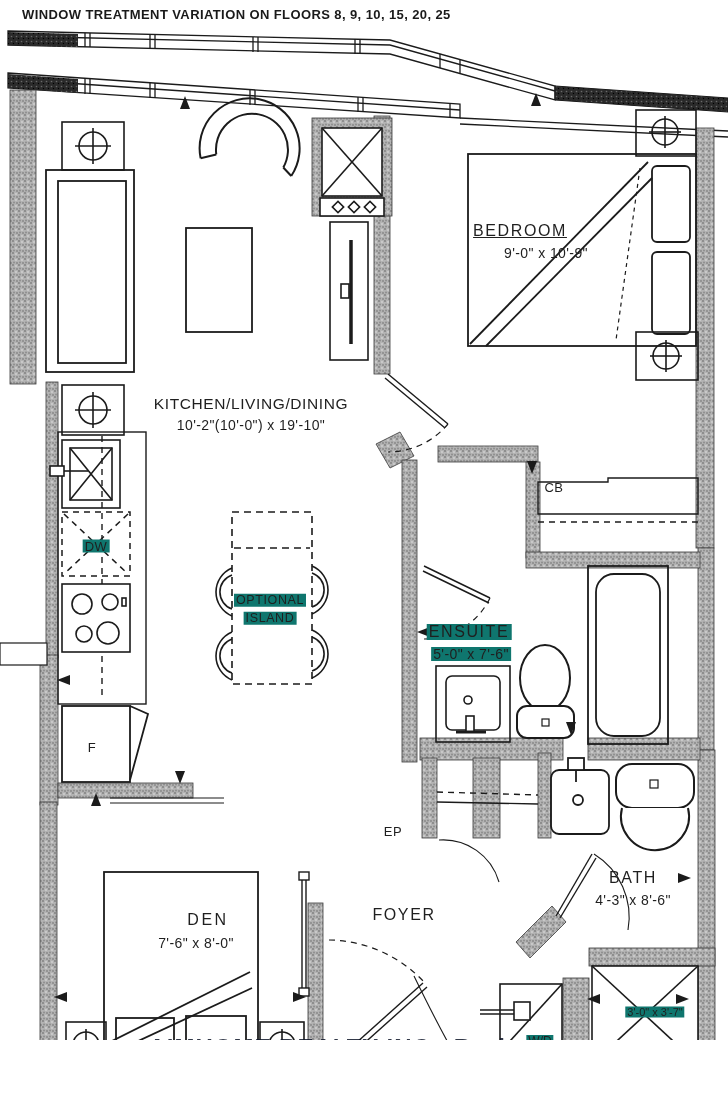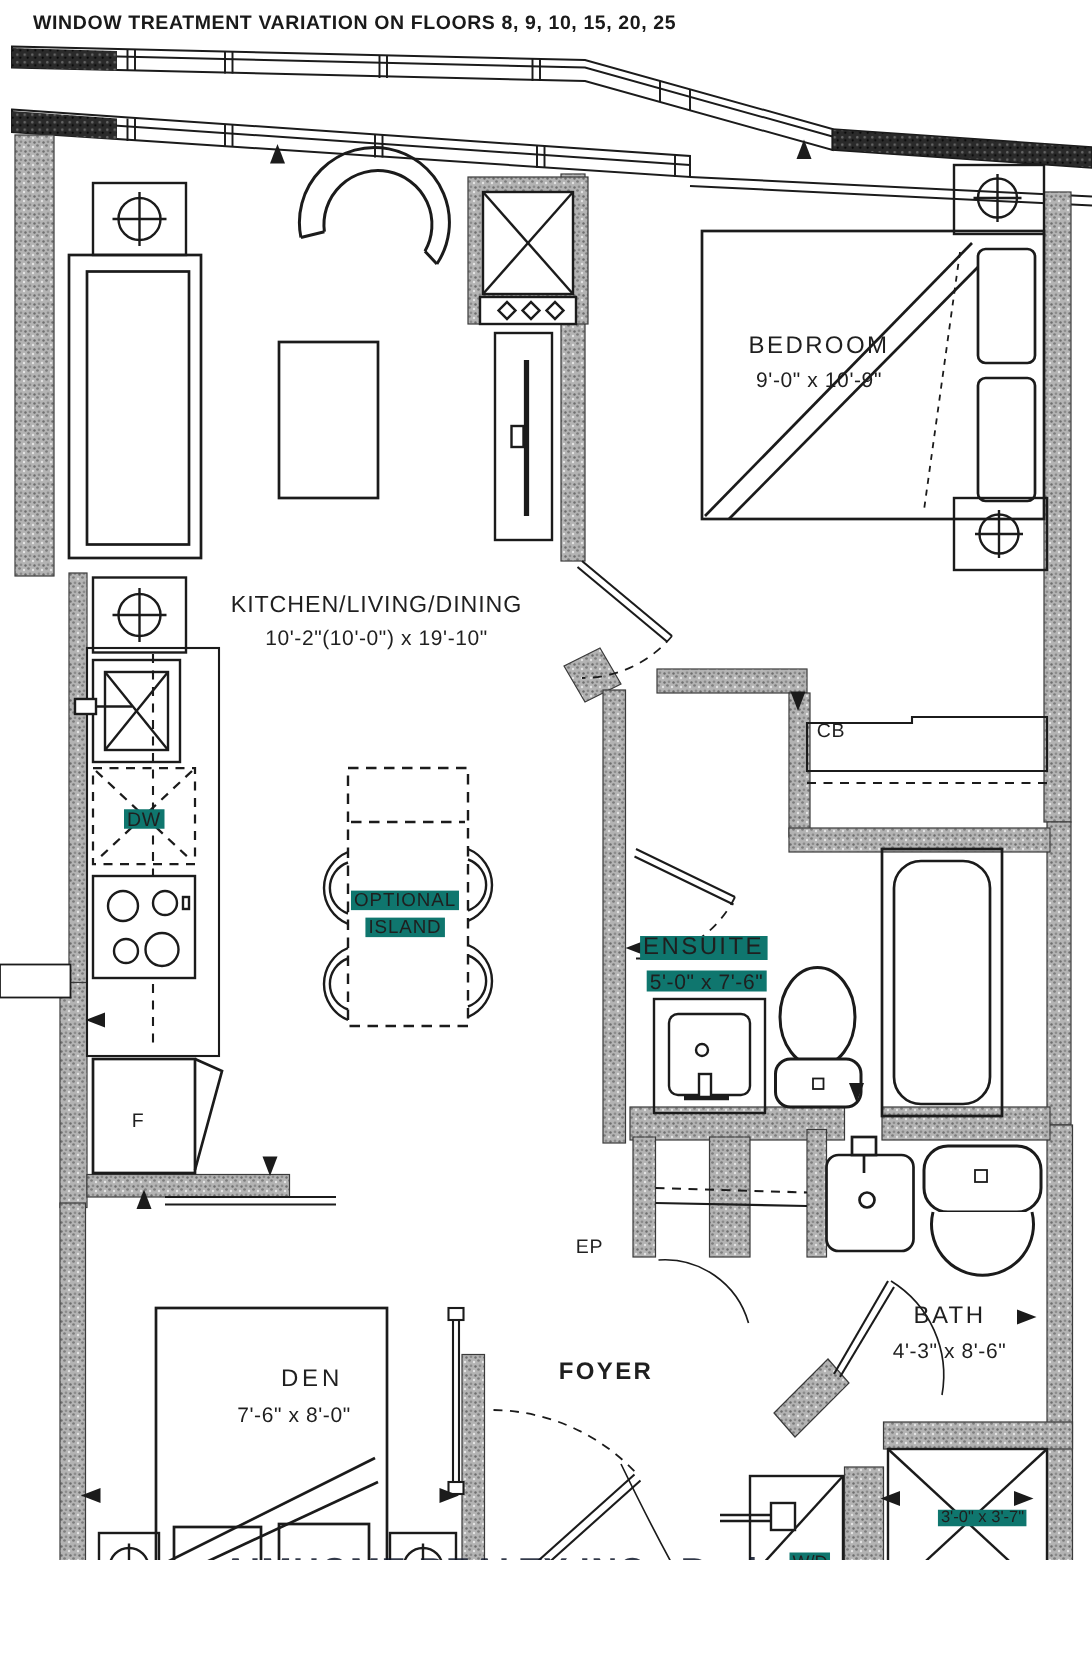--- a/index.html
+++ b/index.html
@@ -317,36 +317,36 @@
       <polygon points="293,992 293,1002 306,997"></polygon>
       <polygon points="88,1056 98,1056 93,1069"></polygon>
       <polygon points="600,994 600,1004 587,999"></polygon>
       <polygon points="676,994 676,1004 689,999"></polygon>
       <polygon points="606,1054 616,1054 611,1067"></polygon>
     </g>
   </svg>
 
   <div class="hdr">WINDOW TREATMENT VARIATION ON FLOORS  8, 9, 10, 15, 20, 25</div>
 
-  <div class="lbl room-name" style="left:546px;top:231px;">BEDROOM</div>
+  <div class="lbl room-name" style="left:520px;top:231px;text-decoration:underline;">BEDROOM</div>
   <div class="lbl room-dims" style="left:546px;top:253px;">9'-0" x 10'-9"</div>
 
   <div class="lbl room-name" style="left:251px;top:404px;font-size:15.5px;letter-spacing:.6px;">KITCHEN/LIVING/DINING</div>
   <div class="lbl room-dims" style="left:251px;top:425px;">10'-2"(10'-0") x 19'-10"</div>
 
   <div class="lbl room-name bgw" style="left:469px;top:632px;">ENSUITE</div>
   <div class="lbl room-dims bgw" style="left:471px;top:654px;">5'-0" x 7'-6"</div>
 
   <div class="lbl room-name" style="left:633px;top:878px;">BATH</div>
   <div class="lbl room-dims" style="left:633px;top:900px;">4'-3" x 8'-6"</div>
 
   <div class="lbl room-name" style="left:208px;top:920px;letter-spacing:2.5px;">DEN</div>
   <div class="lbl room-dims" style="left:196px;top:943px;">7'-6" x 8'-0"</div>
 
-  <div class="lbl room-name" style="left:404px;top:915px;font-weight:bold;">FOYER</div>
+  <div class="lbl room-name" style="left:404px;top:915px;">FOYER</div>
 
   <div class="lbl island-lbl bgw" style="left:270px;top:600px;">OPTIONAL</div>
   <div class="lbl island-lbl bgw" style="left:270px;top:618px;">ISLAND</div>
 
   <div class="lbl small-lbl" style="left:554px;top:475px;margin-top:12px;">CB</div>
   <div class="lbl small-lbl bgw" style="left:96px;top:546px;">DW</div>
   <div class="lbl small-lbl" style="left:92px;top:747px;">F</div>
   <div class="lbl small-lbl" style="left:393px;top:795px;margin-top:36px;">EP</div>
   <div class="lbl tiny-lbl bgw" style="left:540px;top:1041px;font-size:12px;">W/D</div>
   <div class="lbl tiny-lbl bgw" style="left:655px;top:1012px;">3'-0" x 3'-7"</div>

